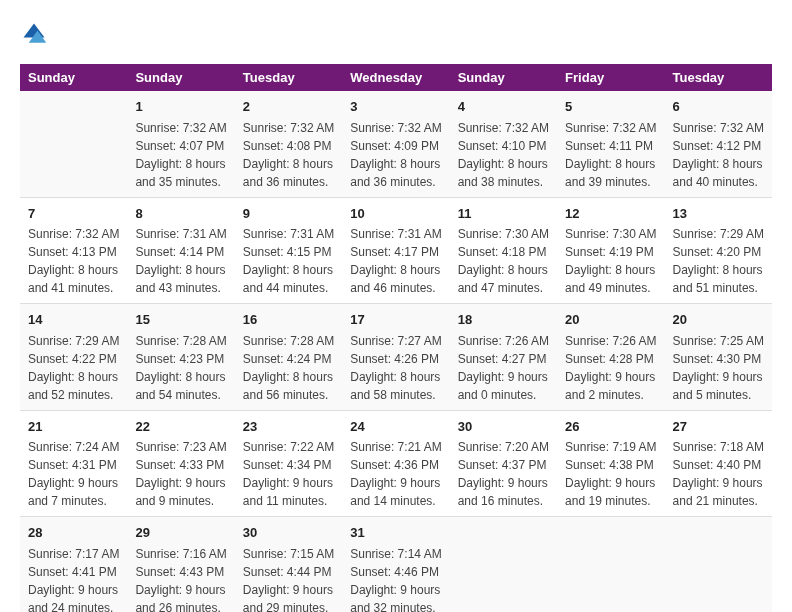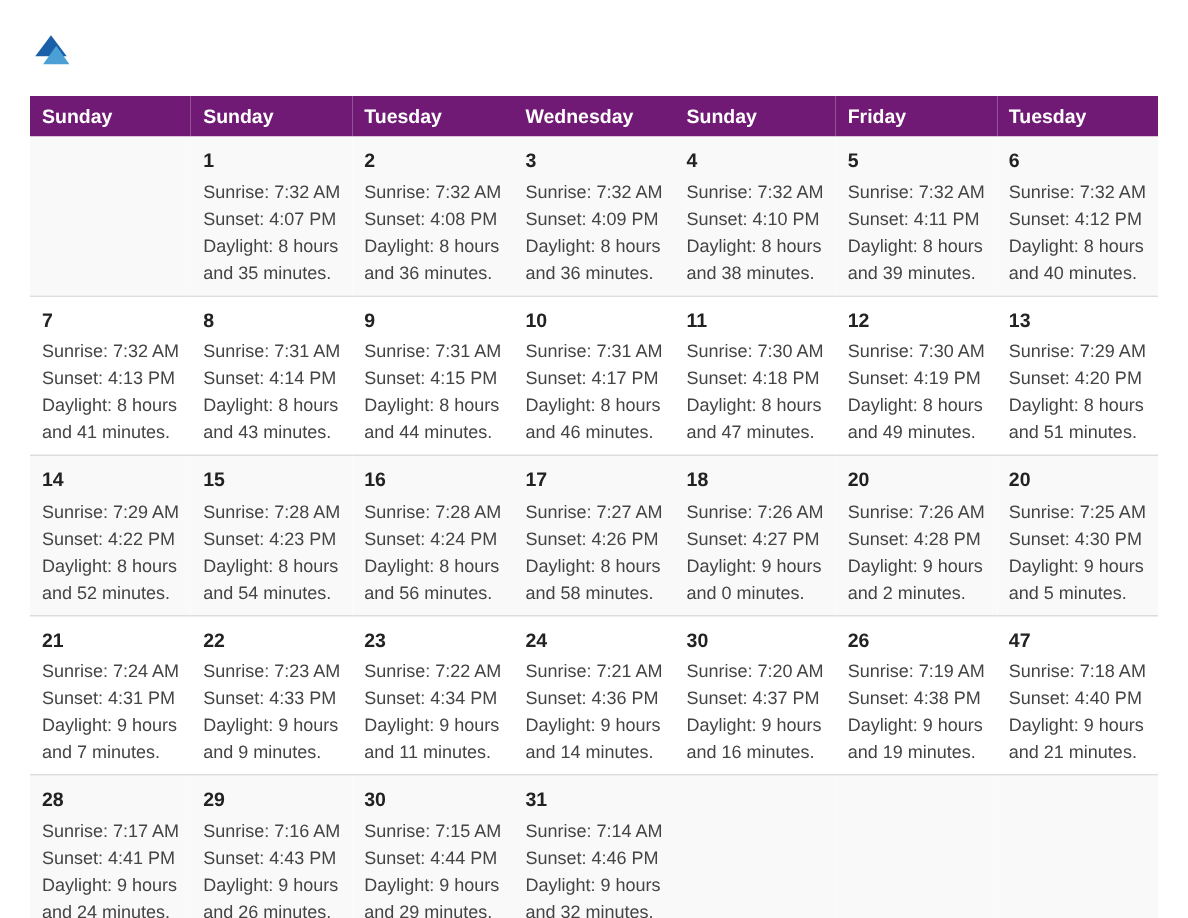--- a/index.html
+++ b/index.html
@@ -230,21 +230,21 @@
         </td>
         <td>
           <span class="day-num">30</span>
           <div class="day-info">Sunrise: 7:20 AM<br>Sunset: 4:37 PM<br>Daylight: 9 hours and 16 minutes.</div>
         </td>
         <td>
           <span class="day-num">26</span>
           <div class="day-info">Sunrise: 7:19 AM<br>Sunset: 4:38 PM<br>Daylight: 9 hours and 19 minutes.</div>
         </td>
         <td>
-          <span class="day-num">47</span>
+          <span class="day-num">27</span>
           <div class="day-info">Sunrise: 7:18 AM<br>Sunset: 4:40 PM<br>Daylight: 9 hours and 21 minutes.</div>
         </td>
       </tr>
       <tr class="week-row">
         <td>
           <span class="day-num">28</span>
           <div class="day-info">Sunrise: 7:17 AM<br>Sunset: 4:41 PM<br>Daylight: 9 hours and 24 minutes.</div>
         </td>
         <td>
           <span class="day-num">29</span>

